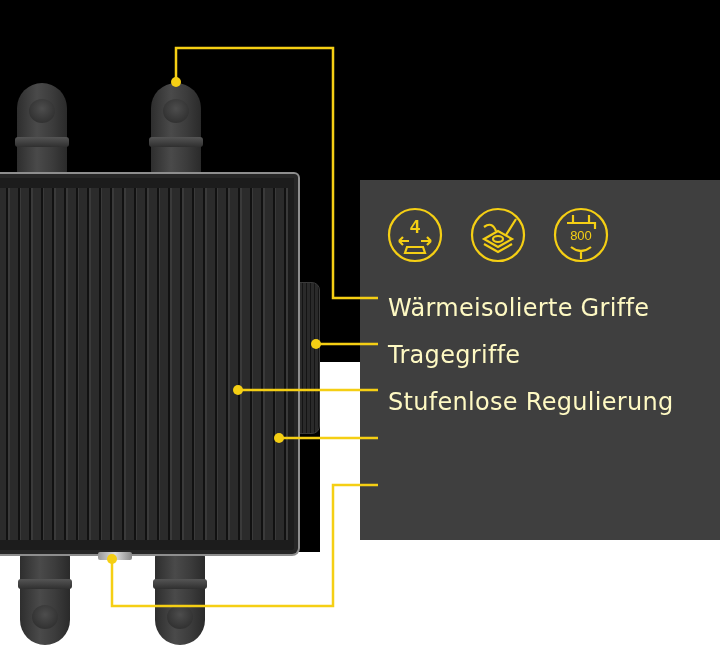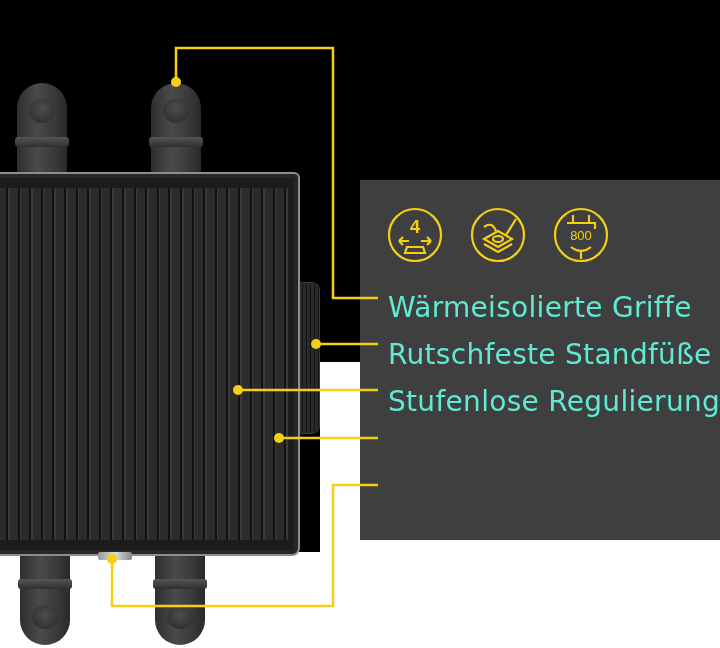--- a/index.html
+++ b/index.html
@@ -11,21 +11,21 @@
   .handle .bar{position:absolute;left:-2px;right:-2px;height:10px;background:linear-gradient(180deg,#555,#2f2f2f);border-radius:3px}
   .handle .dimple{position:absolute;left:12px;width:26px;height:24px;border-radius:50%;background:radial-gradient(circle at 50% 40%,#4d4d4d,#333 70%)}
   .plate{position:absolute;left:-6px;top:172px;width:306px;height:384px;background:#1c1c1c;border:2px solid #8e8e8e;border-left:none;border-radius:0 6px 8px 0;box-shadow:inset 0 0 0 4px #262626}
   .plate-inner{position:absolute;left:4px;top:14px;right:10px;bottom:14px;background:repeating-linear-gradient(90deg,#2b2b2b 0px,#2b2b2b 8px,#111 8px,#111 10px,#3a3a3a 10px,#3a3a3a 11.6px)}
   .side-handle{position:absolute;left:298px;top:282px;width:22px;height:152px;background:repeating-linear-gradient(90deg,#2a2a2a 0,#2a2a2a 3px,#141414 3px,#141414 4px);border-radius:0 8px 8px 0;border:1px solid #3a3a3a}
   .knob{position:absolute;left:98px;top:552px;width:34px;height:8px;background:linear-gradient(90deg,#999,#ddd,#888);border-radius:2px}
   .panel{position:absolute;left:360px;top:180px;width:360px;height:360px;background:#3f3f3f}
   .icons{position:absolute;left:27px;top:27px;display:flex;gap:27px}
   .icon-circ{width:56px;height:56px}
   .features{position:absolute;left:28px;top:104px}
-  .feature{height:47px;display:flex;align-items:center;color:#5eead4;font-size:28px;letter-spacing:.3px;white-space:nowrap}
+  .feature{height:47px;display:flex;align-items:center;color:#fef9c3;font-size:24px;letter-spacing:.3px;white-space:nowrap}
   svg.lines{position:absolute;left:0;top:0;width:720px;height:648px;pointer-events:none}
 </style>
 </head>
 <body>
 
 <div class="bg-top"></div>
 <div class="bg-left-black"></div>
 
 <div class="handle" style="left:17px;top:83px;height:92px">
   <div class="dimple" style="top:16px"></div>
@@ -67,21 +67,21 @@
     </svg>
     <svg class="icon-circ" viewBox="0 0 56 56" fill="none" stroke="#f5cf14" stroke-width="2.2">
       <circle cx="28" cy="28" r="26"></circle>
       <path d="M20 8 v8 M36 8 v8 M14 16 h28 v6"></path>
       <text x="28" y="33" text-anchor="middle" font-size="13" fill="#f5cf14" stroke="none" font-family="Liberation Sans, sans-serif">800</text>
       <path d="M18 40 q10 8 20 0 M28 44 v8"></path>
     </svg>
   </div>
   <div class="features">
     <div class="feature">Wärmeisolierte Griffe</div>
-    <div class="feature">Rutschfeste Standfüße</div>
+    <div class="feature">Tragegriffe</div>
     <div class="feature">Stufenlose Regulierung</div>
   </div>
 </div>
 
 <svg class="lines" viewBox="0 0 720 648" fill="none" stroke="#f5cf14" stroke-width="2.5">
   <polyline points="176,82 176,48 333,48 333,298 378,298"></polyline>
   <circle cx="176" cy="82" r="5" fill="#f5cf14" stroke="none"></circle>
   <line x1="316" y1="344" x2="378" y2="344"></line>
   <circle cx="316" cy="344" r="5" fill="#f5cf14" stroke="none"></circle>
   <line x1="238" y1="390" x2="378" y2="390"></line>

